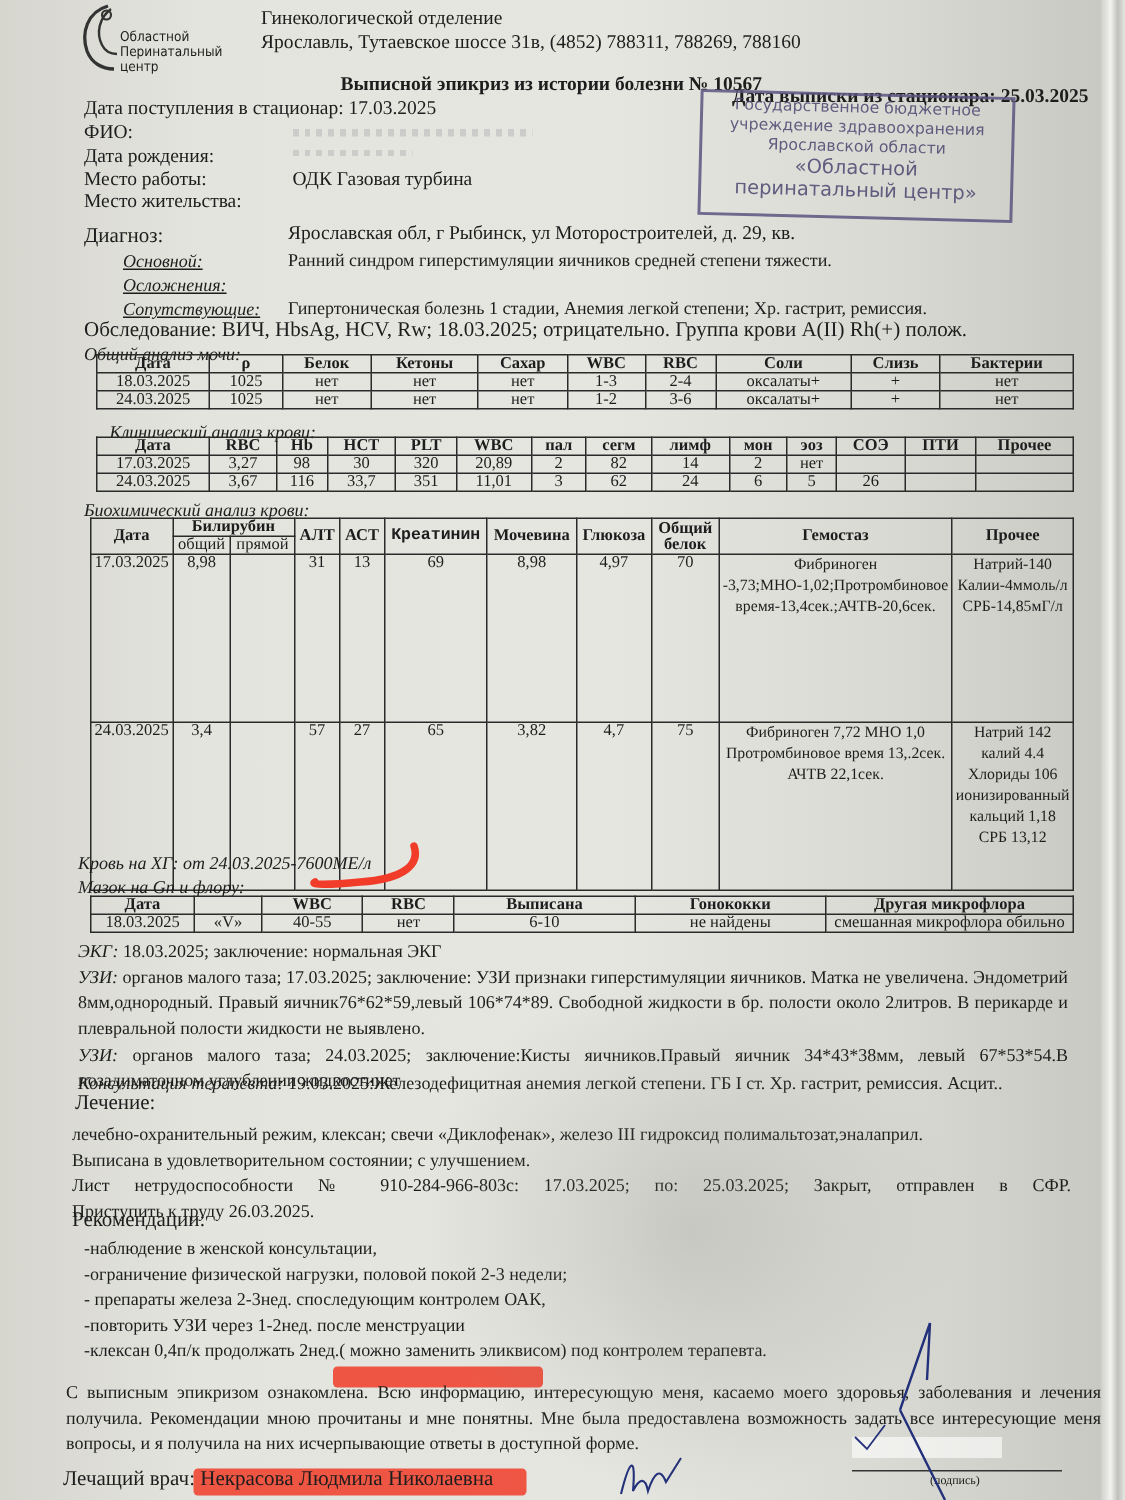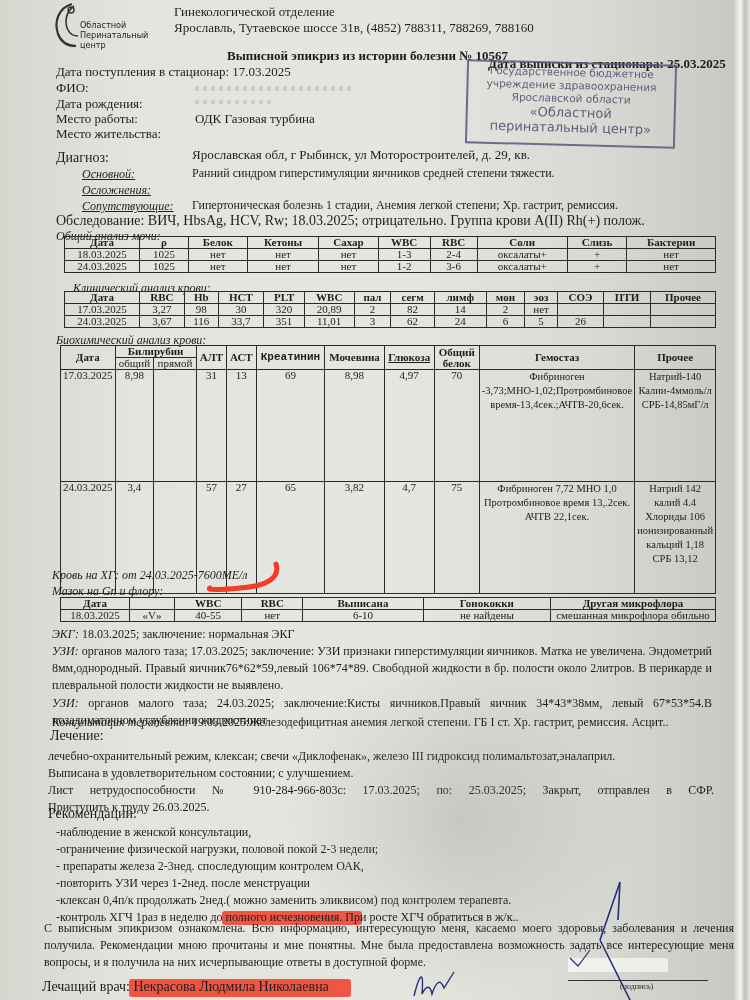--- a/index.html
+++ b/index.html
@@ -208,21 +208,21 @@
 <div class="abs f12 ital" style="left:56px; top:333px;">Биохимический анализ крови:</div>
 <table class="grid bio" style="left:60px; top:345px; width:656px;">
   <tbody>
       <tr>
     <th rowspan="2" style="width:46px; vertical-align:middle;">Дата</th>
     <th colspan="2">Билирубин</th>
     <th rowspan="2" style="vertical-align:middle;">АЛТ</th>
     <th rowspan="2" style="vertical-align:middle;">АСТ</th>
     <th rowspan="2" style="vertical-align:middle;font-family:Liberation Mono, monospace;">Креатинин</th>
     <th rowspan="2" style="vertical-align:middle;">Мочевина</th>
-    <th rowspan="2" style="vertical-align:middle;text-decoration:underline;">Глюкоза</th>
+    <th rowspan="2" style="vertical-align:middle;">Глюкоза</th>
     <th rowspan="2" style="width:40px; vertical-align:middle;">Общий белок</th>
     <th rowspan="2" style="width:58px; vertical-align:middle;">Гемостаз</th>
     <th rowspan="2" style="width:58px; vertical-align:middle;">Прочее</th>
   </tr>
   <tr>
     <td>общий</td>
     <td>прямой</td>
   </tr>
   <tr style="height:112px;">
     <td>17.03.2025</td>
@@ -308,21 +308,20 @@
 
 <div class="abs" style="left:48px; top:806px; font-size:14px;">Рекомендации:</div>
 <div class="abs f12" style="left:56px; top:824px; line-height:17px;">
   <div>-наблюдение в женской консультации,</div>
   <div>-ограничение физической нагрузки, половой покой 2-3 недели;</div>
   <div>- препараты железа 2-3нед. споследующим контролем ОАК,</div>
   <div>-повторить УЗИ через 1-2нед. после менструации</div>
   <div>-клексан 0,4п/к продолжать 2нед.( можно заменить эликвисом) под контролем терапевта.</div>
   <div style="position:relative;">
     <span class="red-mark" style="left:166px; top:2px; width:140px; height:14px; z-index:0;"></span>
-    <span style="position:relative; z-index:1;">-контроль ХГЧ 1раз в неделю до полного исчезновения. При росте ХГЧ обратиться в ж/к..</span>
   </div>
 </div>
 
 <div class="abs para" style="left:44px; top:920px; width:690px;">С выписным эпикризом ознакомлена. Всю информацию, интересующую меня, касаемо моего здоровья, заболевания и лечения получила. Рекомендации мною прочитаны и мне понятны. Мне была предоставлена возможность задать все интересующие меня вопросы, и я получила на них исчерпывающие ответы в доступной форме.</div>
 
 <div class="abs" style="left:568px; top:958px; width:100px; height:14px; background:rgba(255,255,255,0.6);"></div>
 <div class="abs sigline"></div>
 <div class="abs" style="left:620px; top:982px; font-size:8px;">(подпись)</div>
 
 <svg class="abs" style="left:560px; top:880px;" width="90" height="120">

